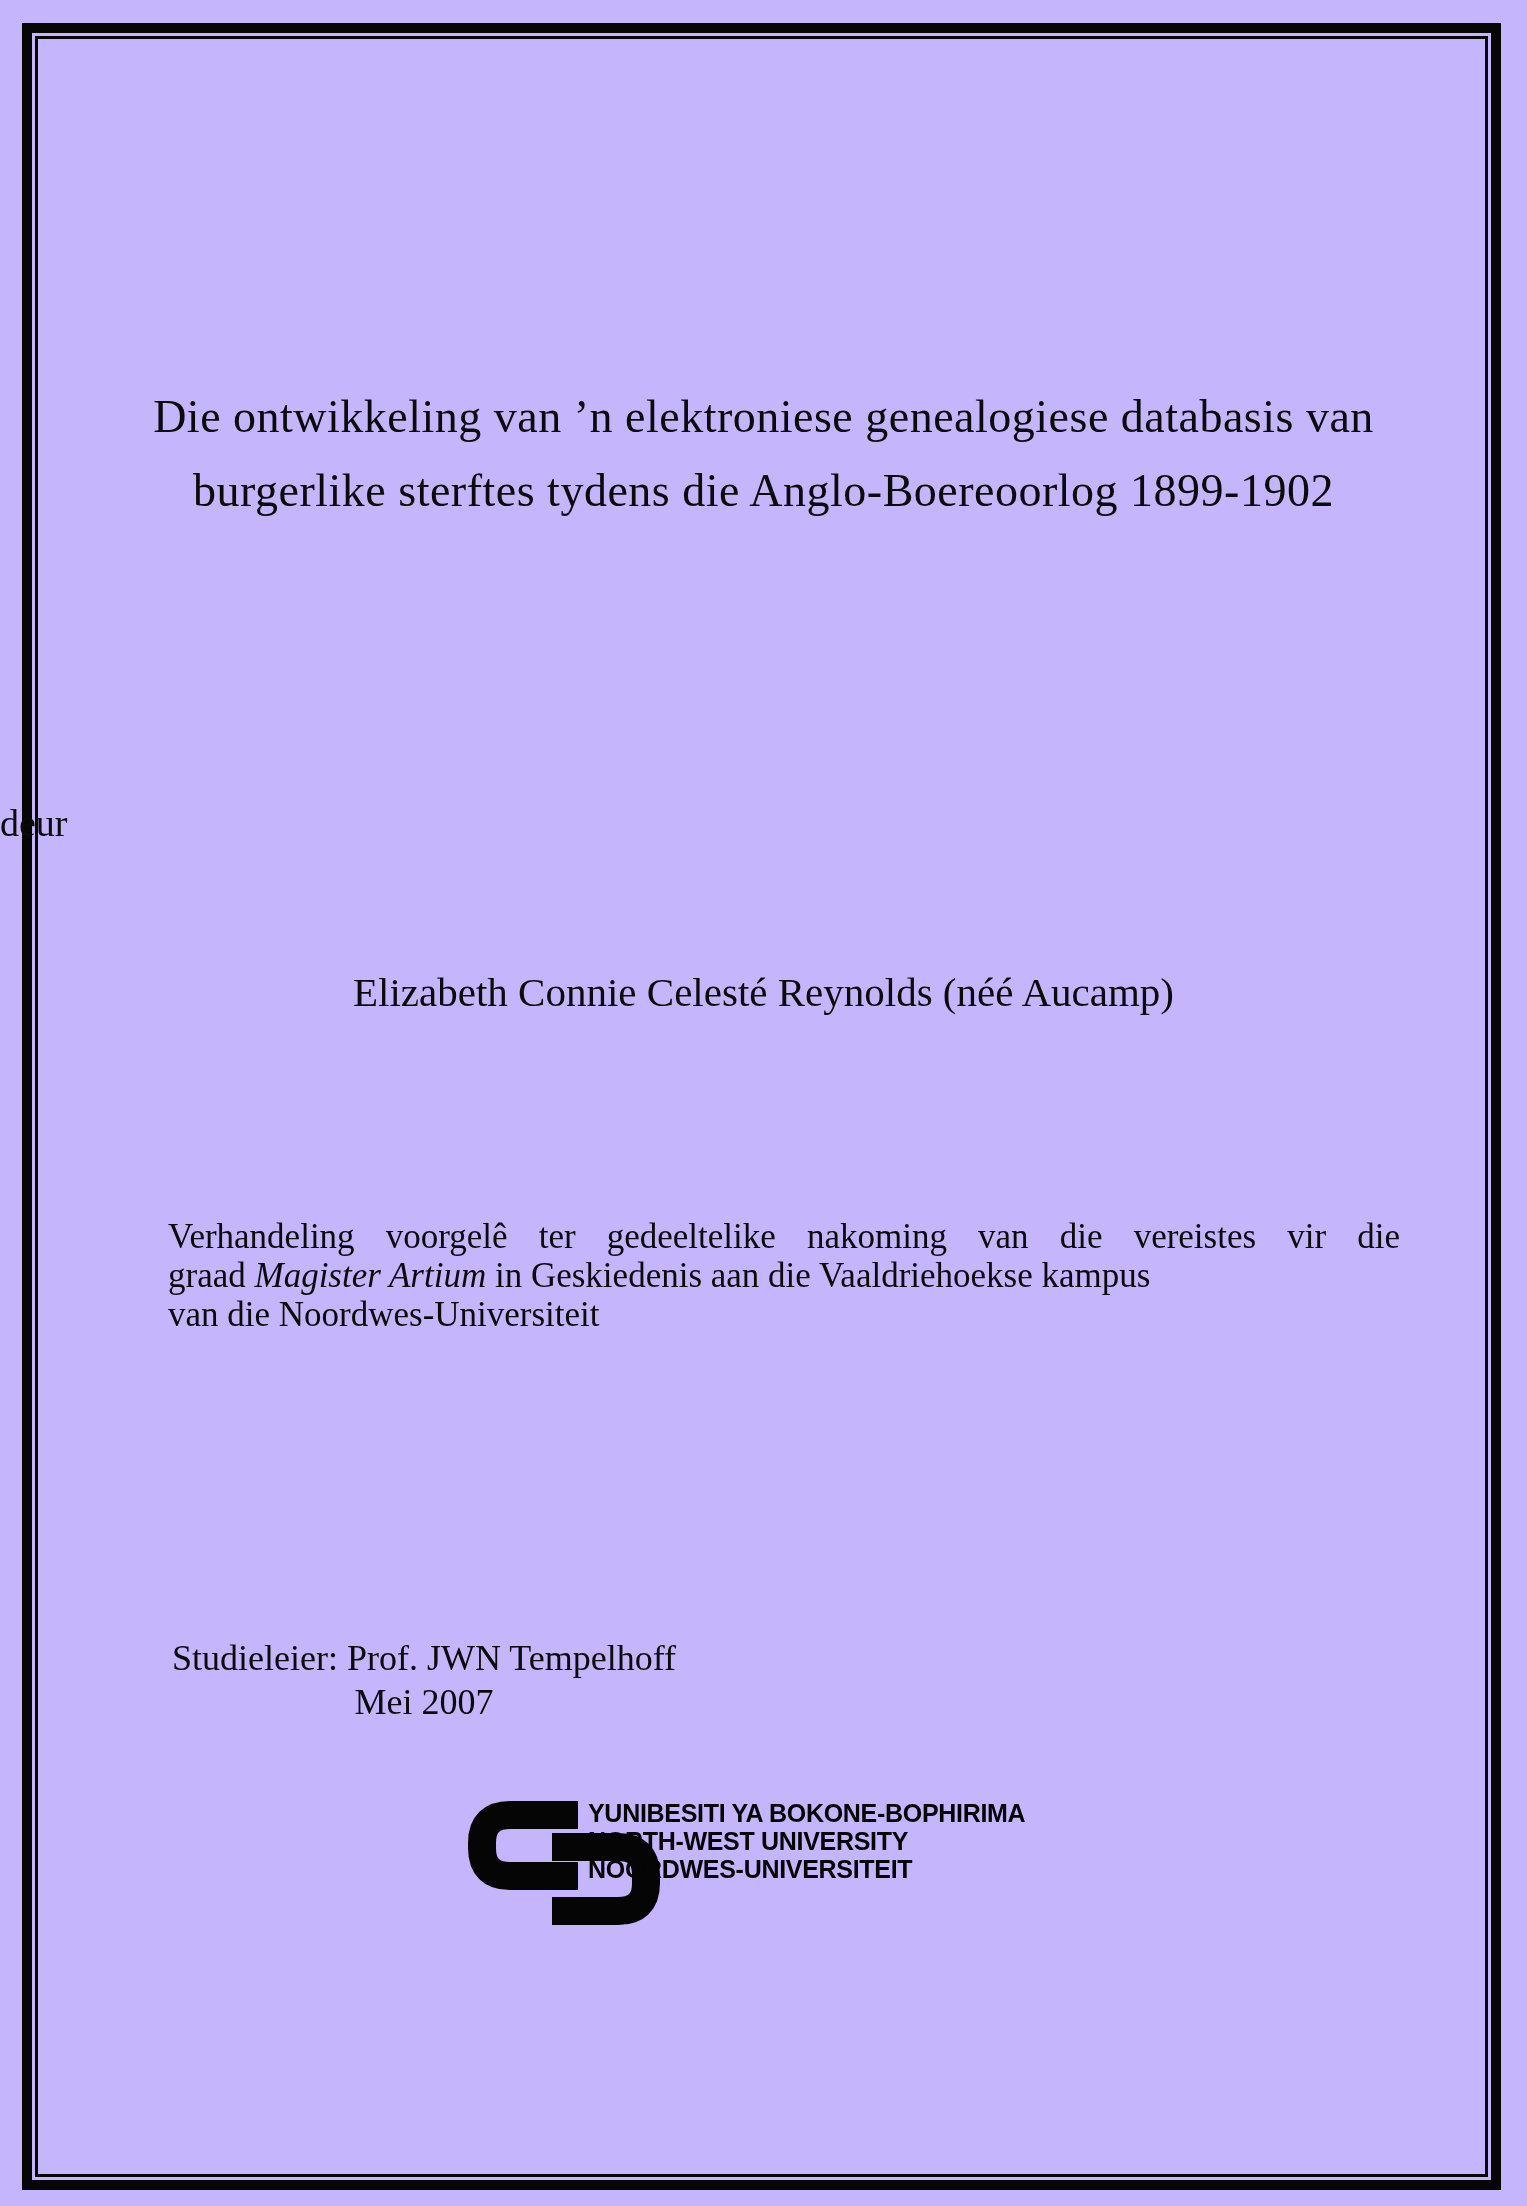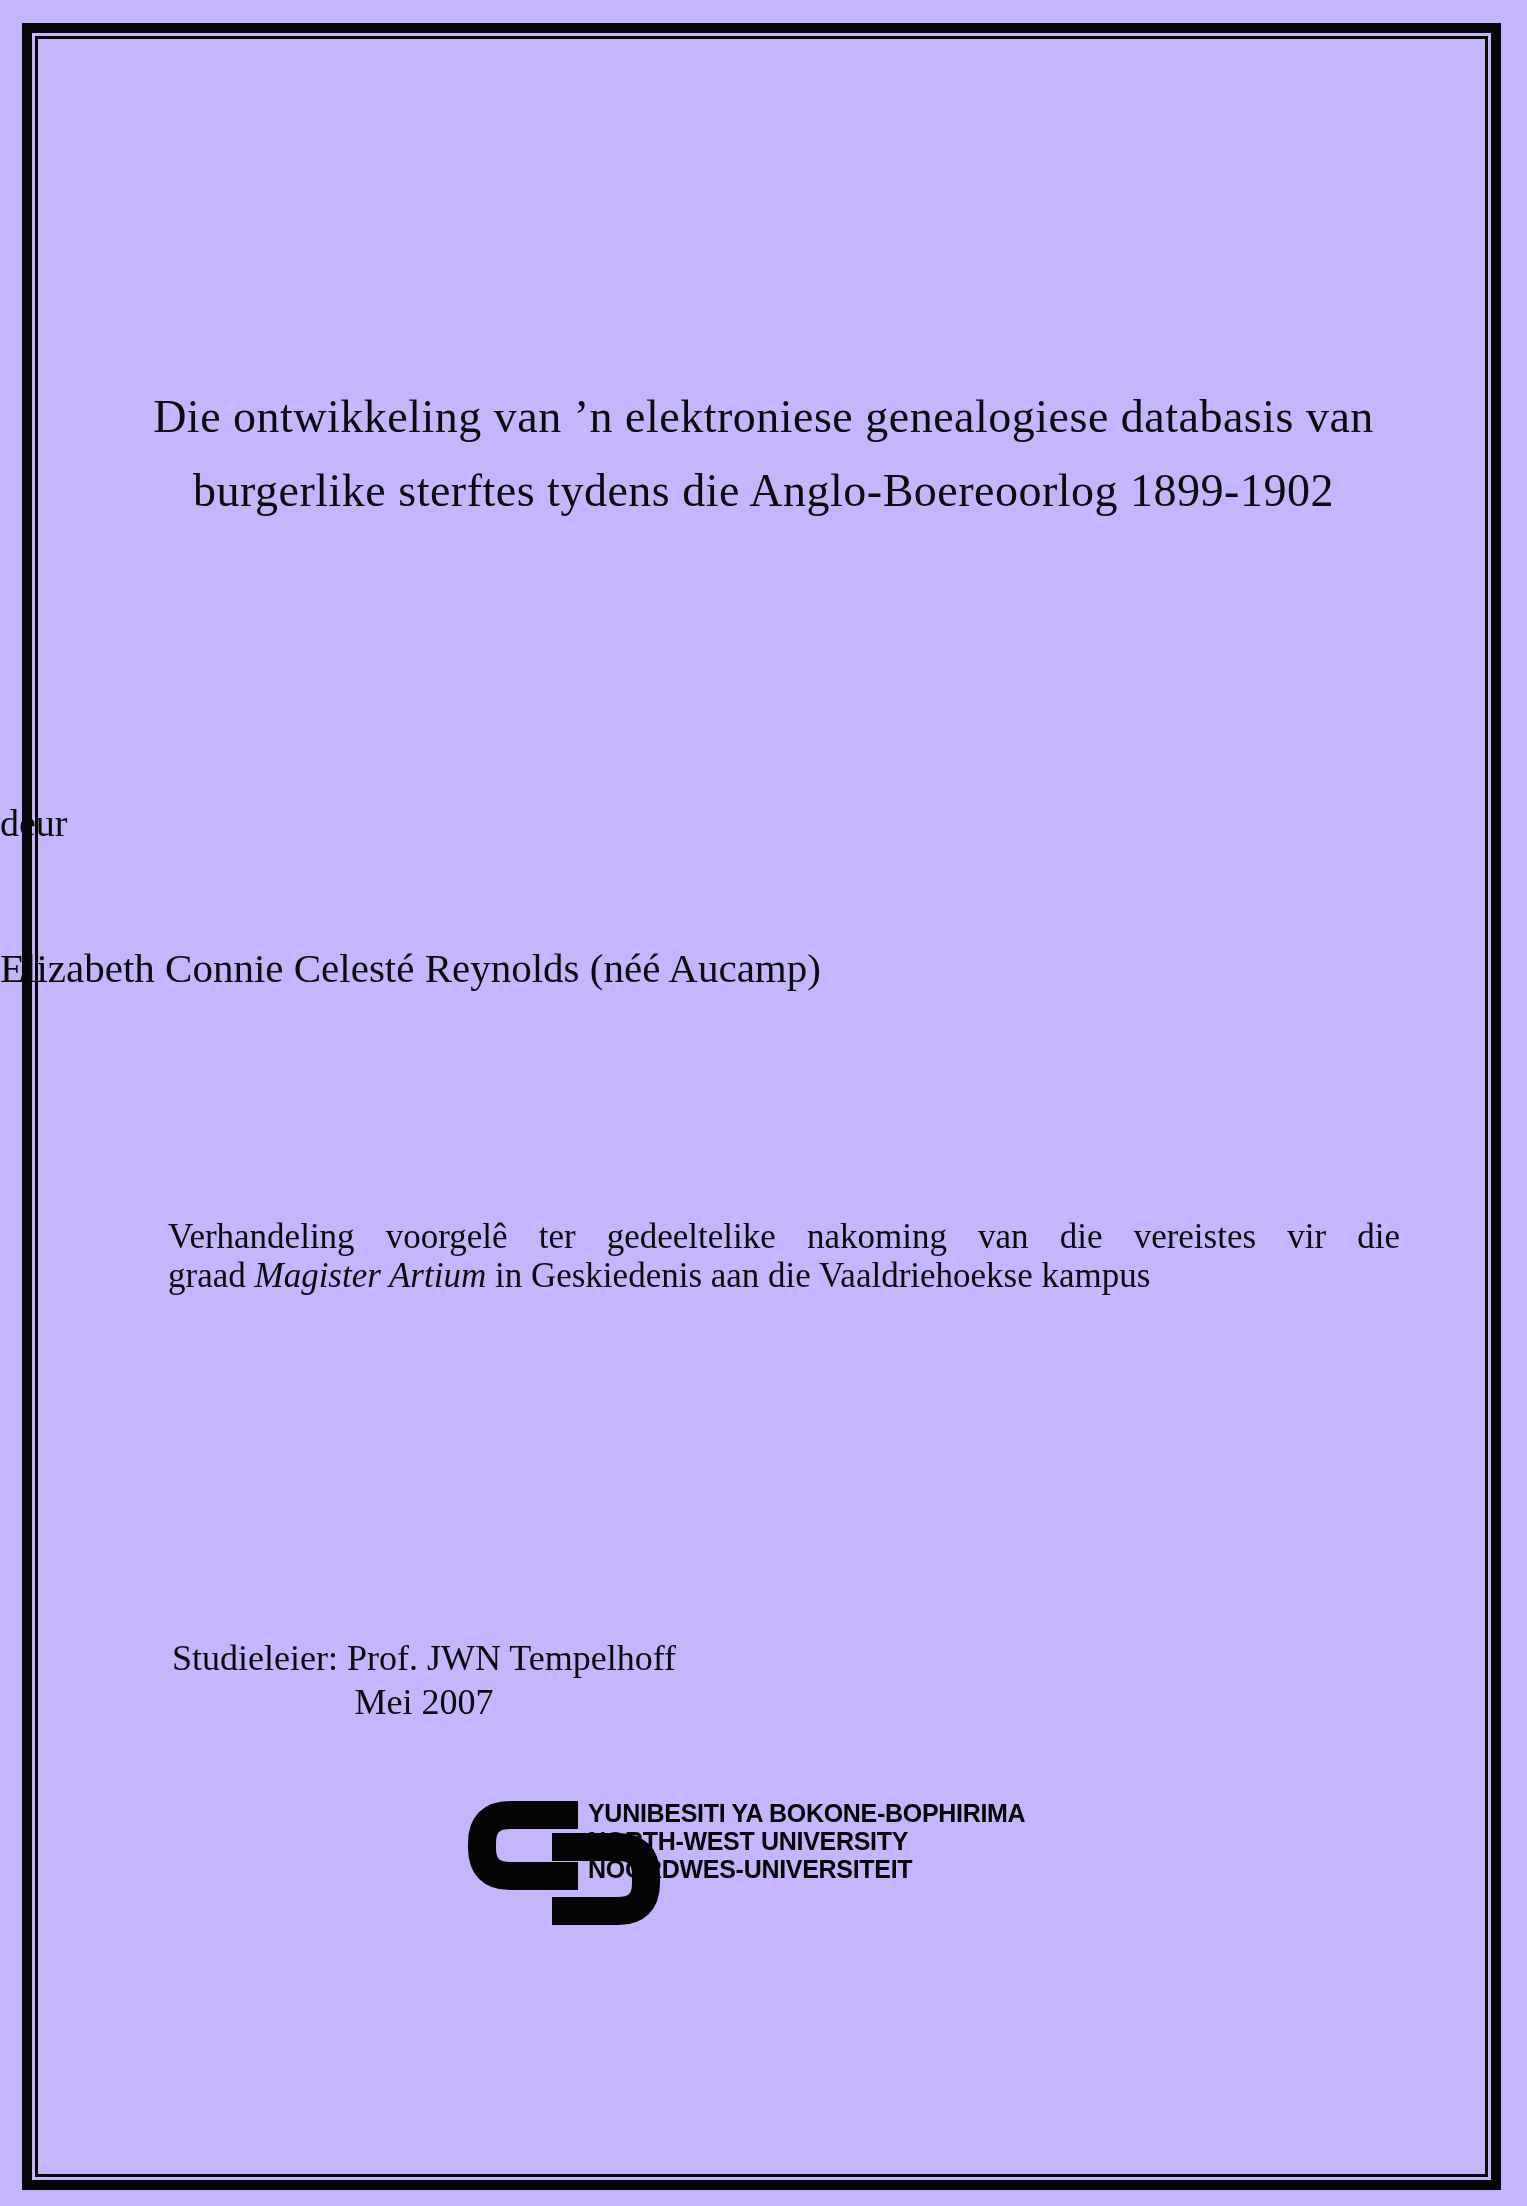--- a/index.html
+++ b/index.html
@@ -49,21 +49,22 @@
     right: 0;
     top: 800px;
     text-align: left;
     font-size: 38px;
     line-height: 46px;
   }
   .author {
     position: absolute;
     left: 0;
     right: 0;
-    top: 944px;
+    top: 968px;
+    text-align: center;
     font-size: 41px;
     line-height: 48px;
   }
   .statement {
     position: absolute;
     left: 168px;
     top: 1217px;
     width: 1232px;
     font-size: 35px;
     line-height: 39px;
@@ -121,20 +122,21 @@
     <div>burgerlike sterftes tydens die Anglo-Boereoorlog 1899-1902</div>
   </div>
 
   <div class="byline">deur</div>
 
   <div class="author">Elizabeth Connie Celesté Reynolds (néé Aucamp)</div>
 
   <div class="statement">
     <div class="justified">Verhandeling voorgelê ter gedeeltelike nakoming van die vereistes vir die</div>
     <div><span>graad </span><span class="italic">Magister Artium</span><span> in Geskiedenis aan die Vaaldriehoekse kampus</span></div>
+    <div>van die Noordwes-Universiteit</div>
   </div>
 
   <div class="supervisor-block">
     <div>Studieleier: Prof. JWN Tempelhoff</div>
     <div>Mei 2007</div>
   </div>
 
   <svg class="logo-mark" viewBox="0 0 192 124" xmlns="http://www.w3.org/2000/svg" aria-hidden="true">
     <path d="M 110 14 H 42 Q 14 14 14 42 L 14 47 Q 14 75 42 75 H 110" fill="none" stroke="#050505" stroke-width="28" stroke-linecap="butt"></path>
     <path d="M 84 46 H 150 Q 178 46 178 74 L 178 82 Q 178 110 150 110 H 84" fill="none" stroke="#050505" stroke-width="28" stroke-linecap="butt"></path>

